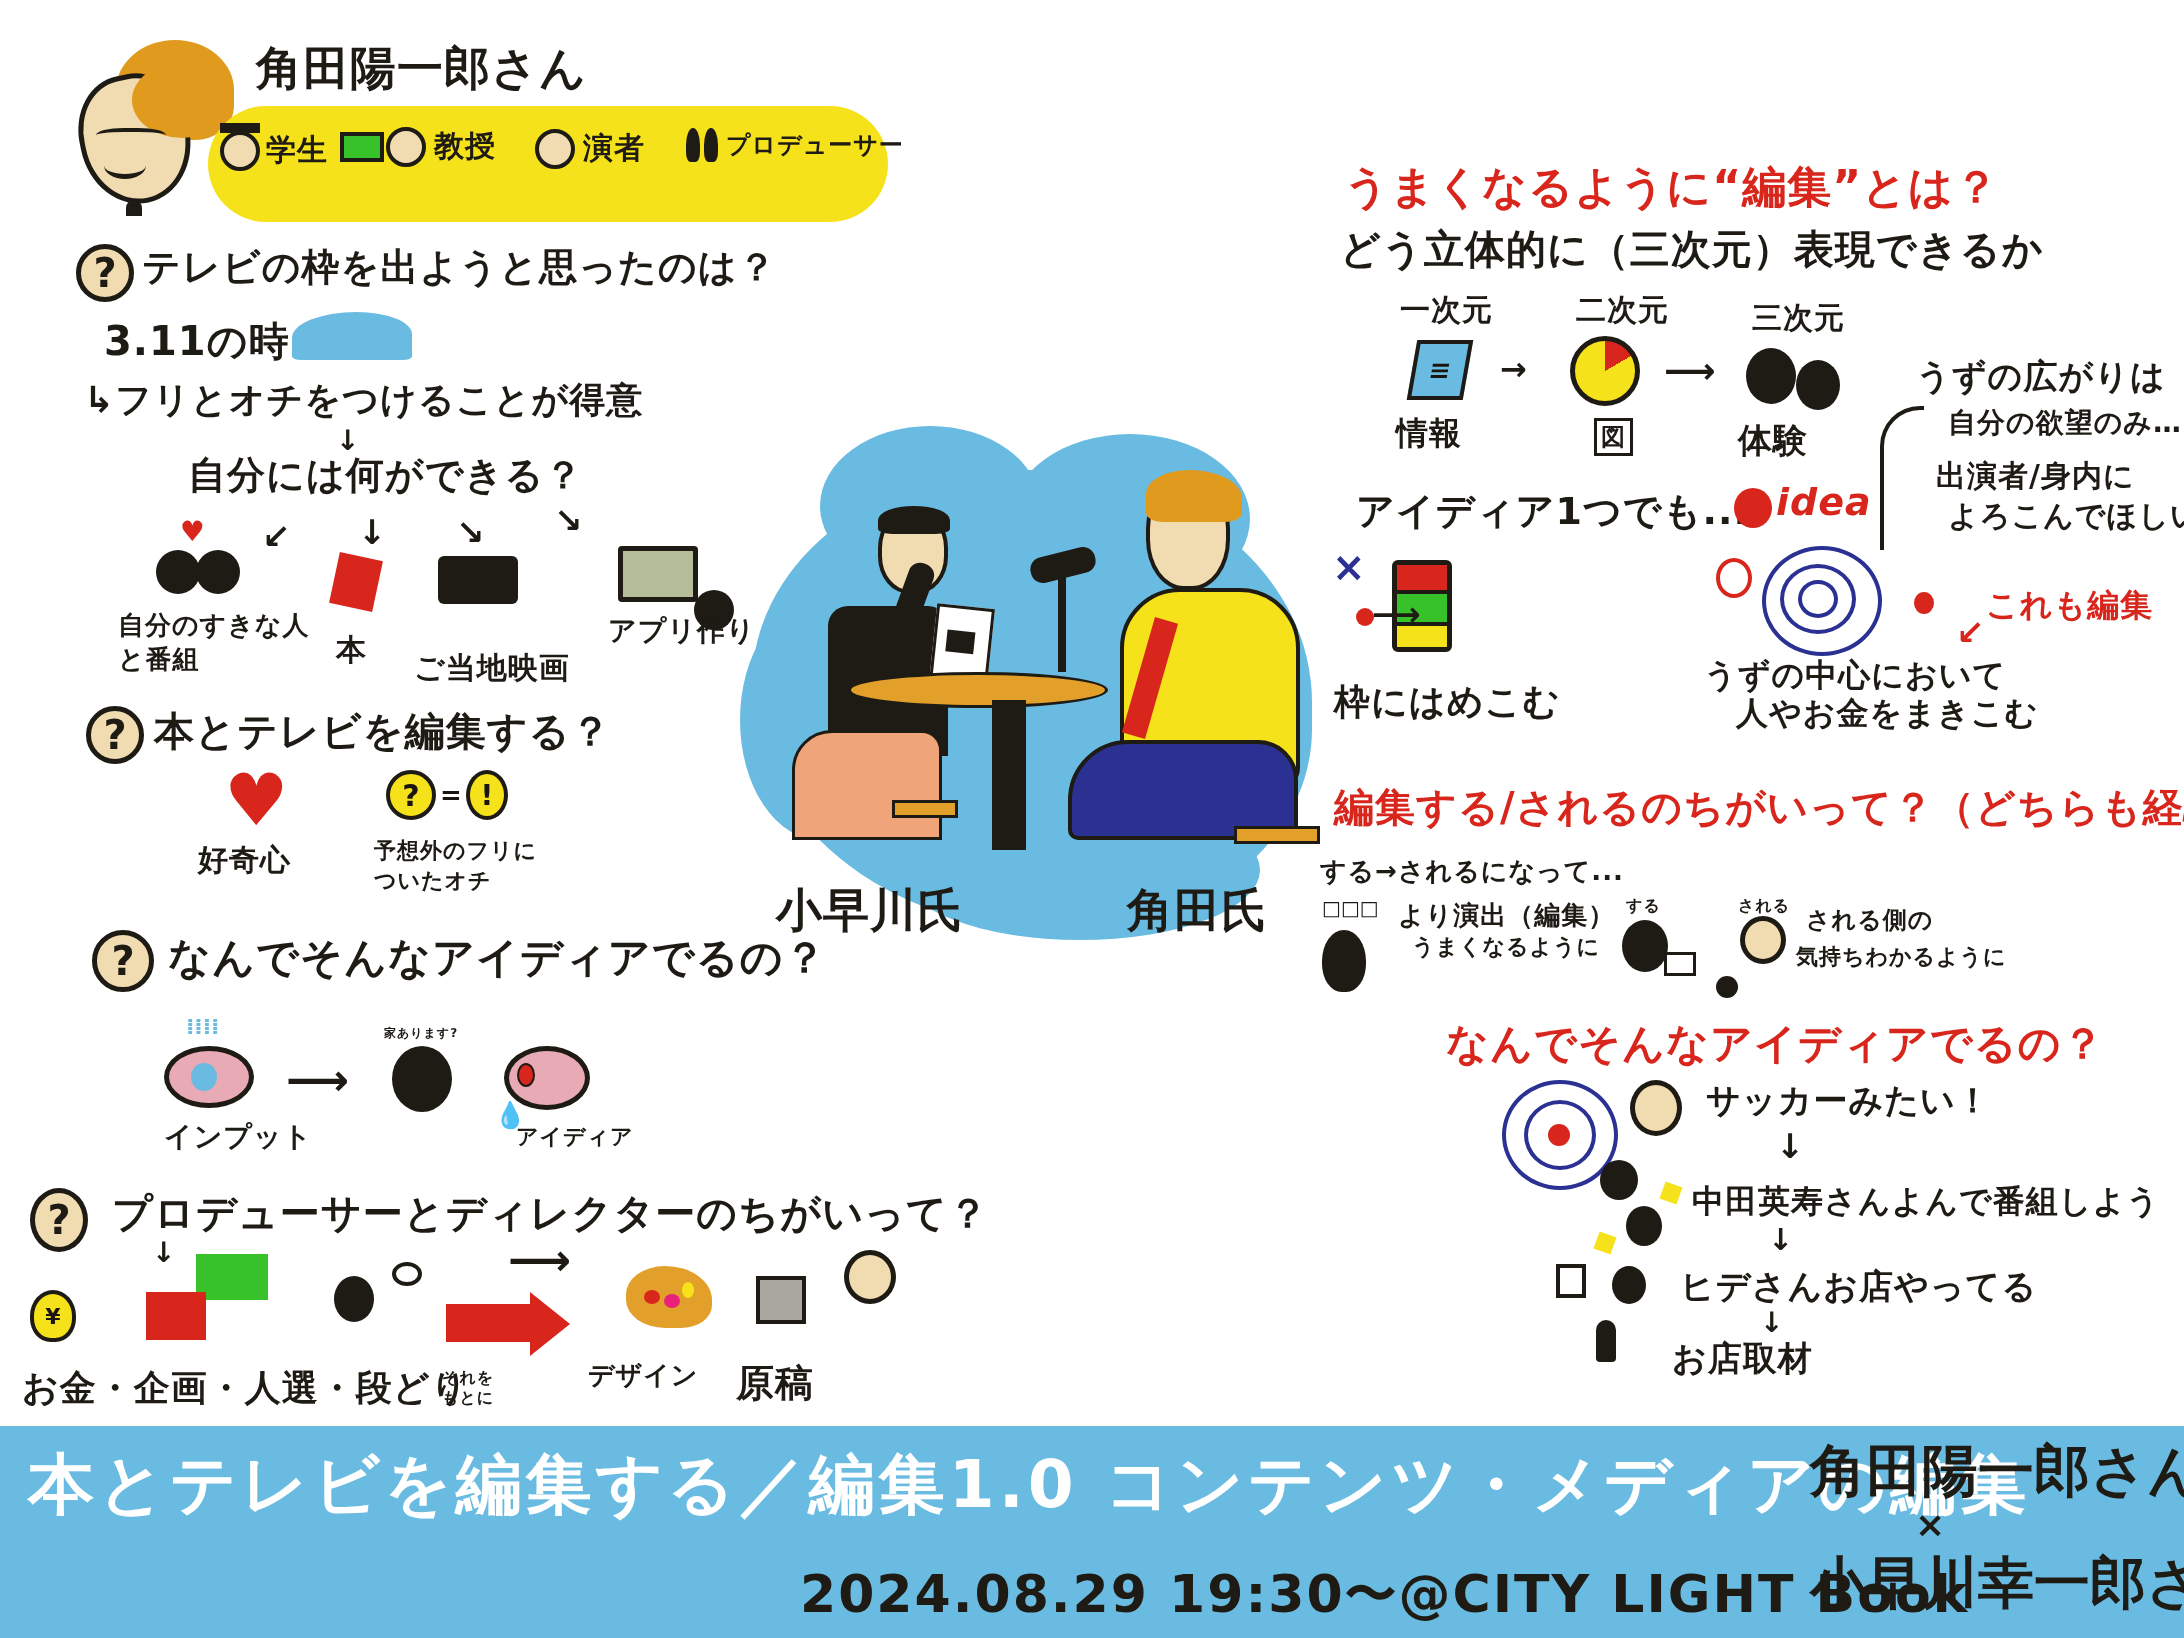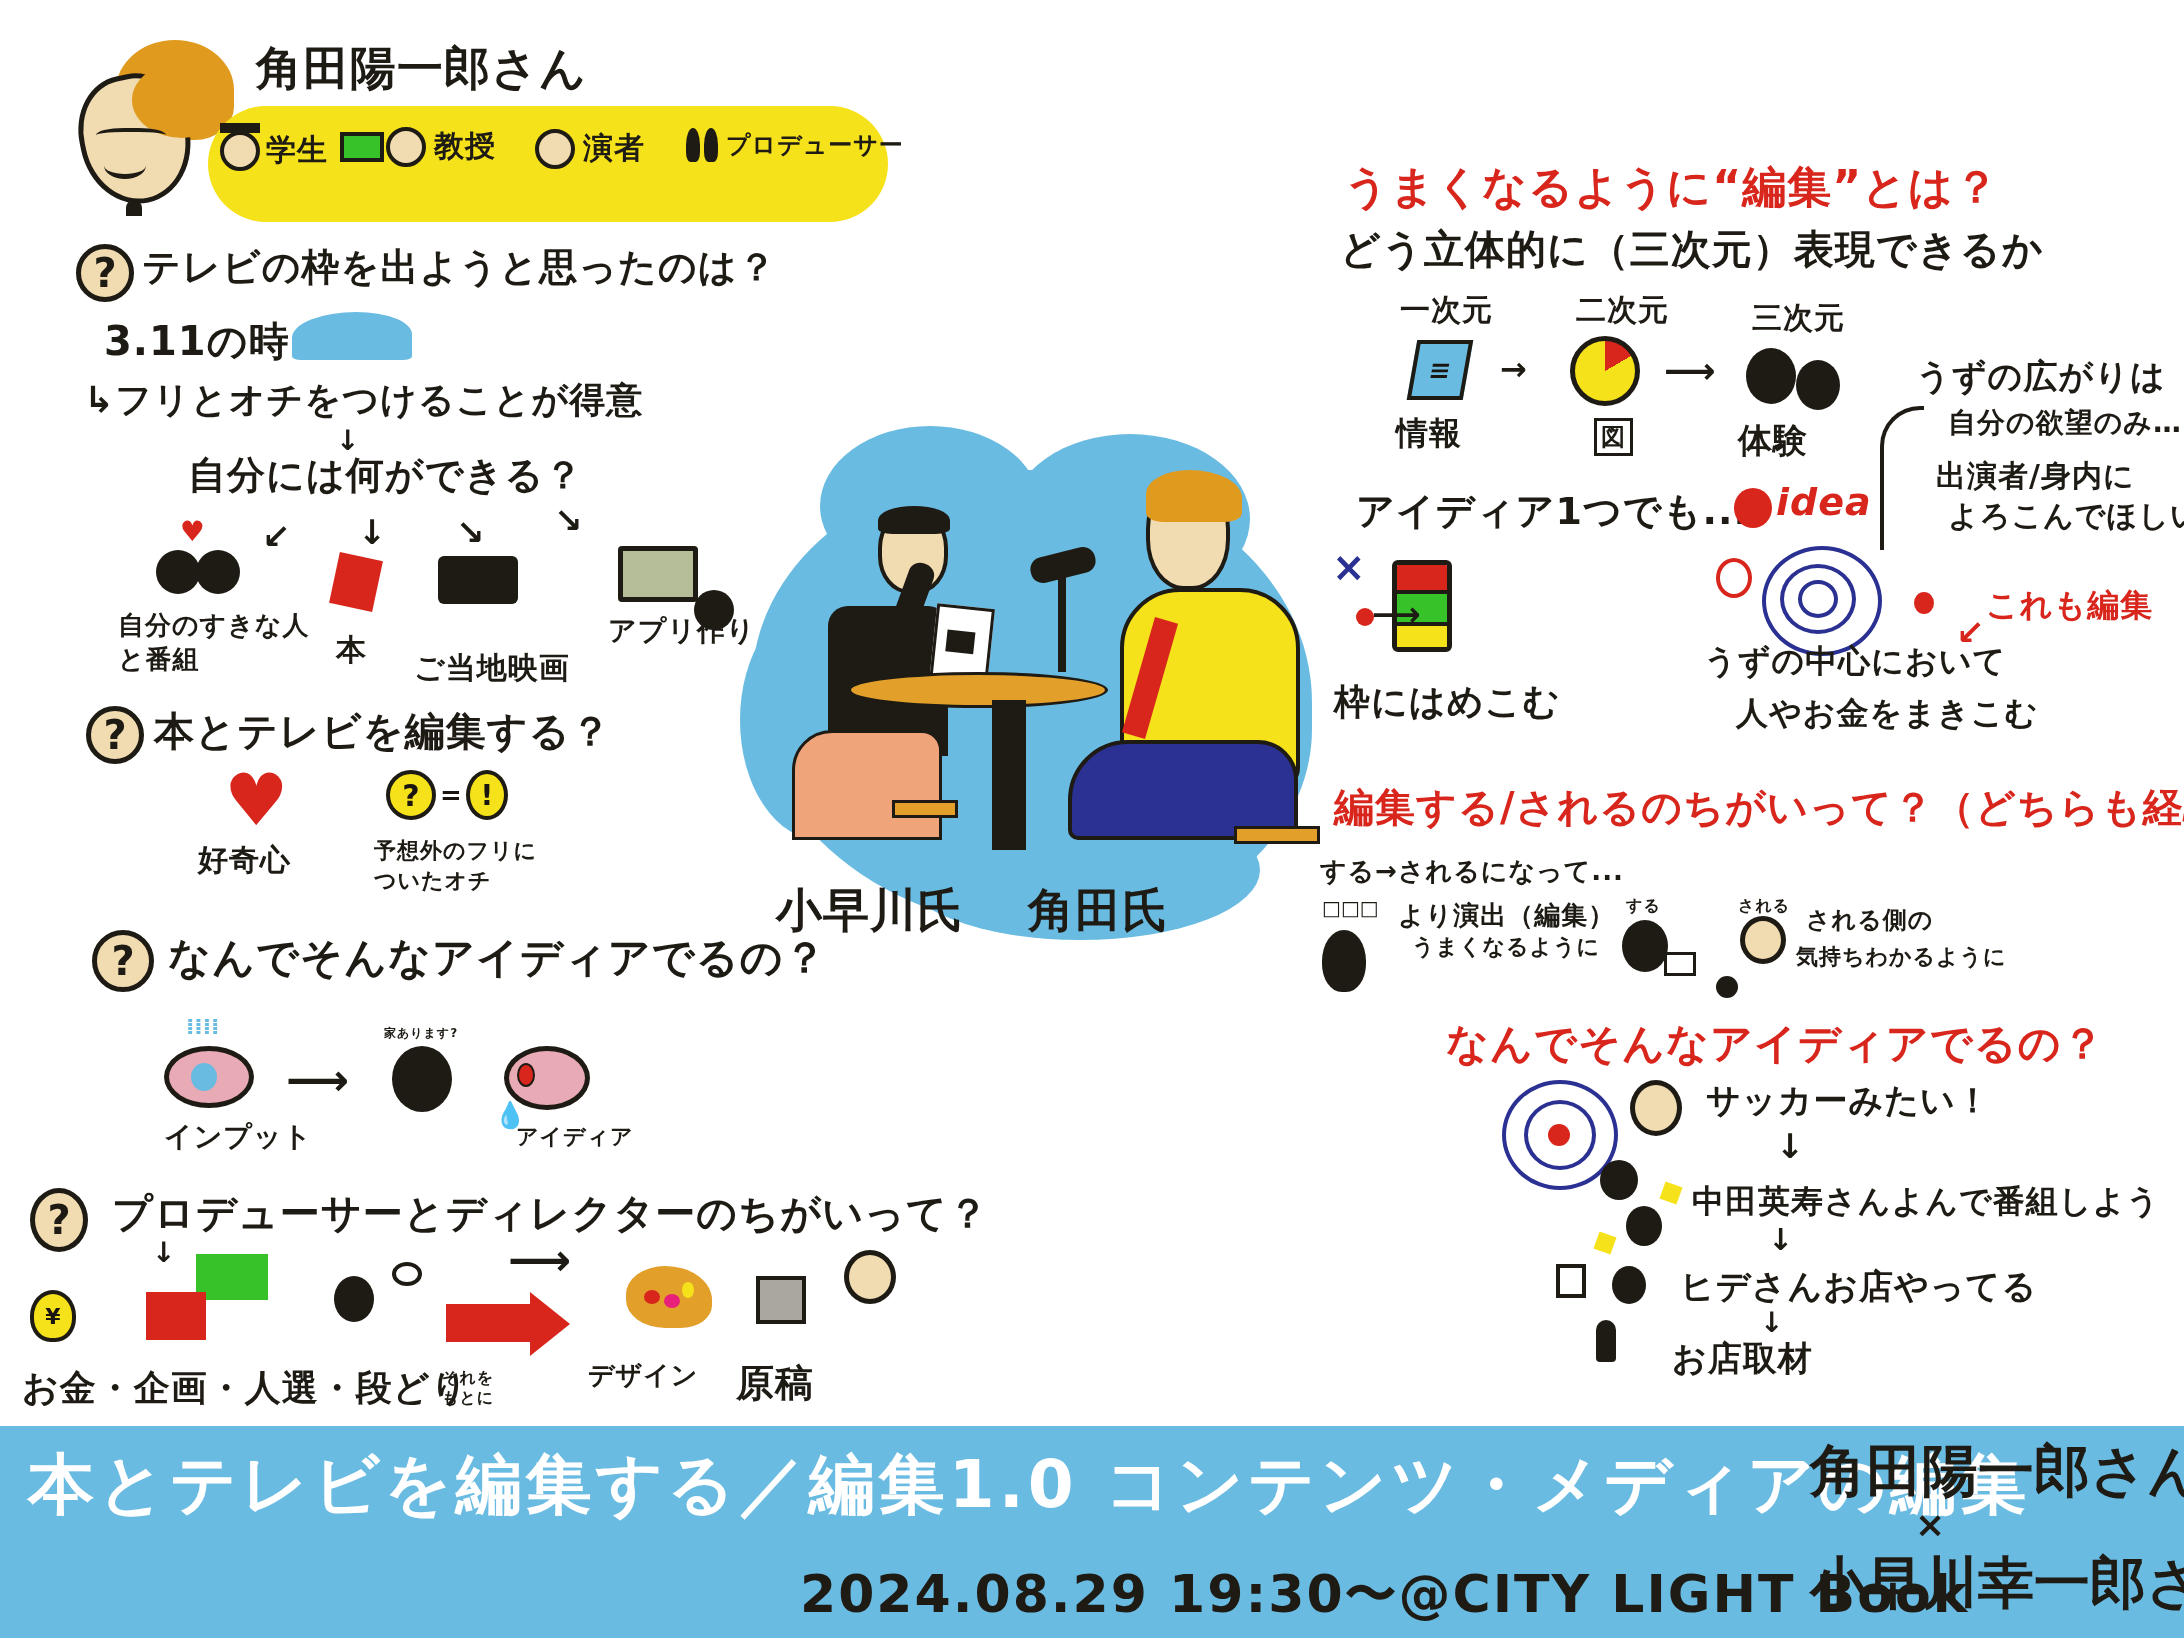--- a/index.html
+++ b/index.html
@@ -172,21 +172,21 @@
 
   <div class="abs" style="left:1034px;top:470px;width:280px;height:390px;">
     <div class="abs" style="left:112px;top:8px;width:84px;height:112px;background:#f1dcb1;border:4px solid #1e1a14;border-radius:45%;box-sizing:border-box;"></div>
     <div class="abs" style="left:112px;top:0;width:96px;height:52px;background:#e09a1e;border-radius:50% 60% 20% 20%;"></div>
     <div class="abs" style="left:86px;top:118px;width:180px;height:200px;background:#f5e21a;border:4px solid #1e1a14;border-radius:60px 60px 20px 20px;box-sizing:border-box;"></div>
     <div class="abs" style="left:104px;top:148px;width:24px;height:120px;background:#d8261c;transform:rotate(16deg);"></div>
     <div class="abs" style="left:34px;top:270px;width:230px;height:100px;background:#2b3192;border:4px solid #1e1a14;border-radius:60px 40px 10px 10px;box-sizing:border-box;"></div>
     <div class="abs" style="left:200px;top:356px;width:80px;height:12px;background:#e2a02a;border:3px solid #1e1a14;"></div>
   </div>
   <div class="abs hand" style="left:776px;top:880px;font-size:46px;">小早川氏</div>
-  <div class="abs hand" style="left:1028px;top:880px;font-size:46px;">角田氏</div>
+  <div class="abs hand" style="left:1127px;top:880px;font-size:46px;">角田氏</div>
 </div>
 
 <div>
   <div class="abs hand red" style="left:1344px;top:158px;font-size:44px;">うまくなるように“編集”とは？</div>
   <div class="abs hand" style="left:1340px;top:222px;font-size:40px;">どう立体的に（三次元）表現できるか</div>
 
   <div class="abs hand" style="left:1400px;top:290px;font-size:30px;">一次元</div>
   <div class="abs hand" style="left:1576px;top:290px;font-size:30px;">二次元</div>
   <div class="abs hand" style="left:1752px;top:298px;font-size:30px;">三次元</div>
 
@@ -217,21 +217,21 @@
 
   <div class="abs" style="left:1716px;top:558px;width:28px;height:32px;border:4px solid #d8261c;border-radius:50%;"></div>
   <div class="abs" style="left:1762px;top:546px;width:120px;height:110px;border:4px solid #2b3192;border-radius:50%;box-sizing:border-box;">
     <div style="position:absolute;left:14px;top:14px;width:76px;height:70px;border:4px solid #2b3192;border-radius:50%;box-sizing:border-box;">
       <div style="position:absolute;left:14px;top:12px;width:40px;height:38px;border:4px solid #2b3192;border-radius:50%;box-sizing:border-box;"></div>
     </div>
   </div>
   <div class="abs" style="left:1914px;top:592px;width:20px;height:22px;background:#d8261c;border-radius:50%;"></div>
   <div class="abs hand red" style="left:1956px;top:612px;font-size:34px;">↙</div>
   <div class="abs hand red" style="left:1986px;top:584px;font-size:32px;">これも編集</div>
-  <div class="abs hand" style="left:1704px;top:640px;font-size:32px;">うずの中心において</div>
+  <div class="abs hand" style="left:1704px;top:654px;font-size:32px;">うずの中心において</div>
   <div class="abs hand" style="left:1736px;top:692px;font-size:32px;">人やお金をまきこむ</div>
 
   <div class="abs" style="left:1880px;top:406px;width:40px;height:140px;border-left:4px solid #1e1a14;border-top:4px solid #1e1a14;border-radius:40px 0 0 0;"></div>
   <div class="abs hand" style="left:1916px;top:354px;font-size:34px;">うずの広がりは</div>
   <div class="abs hand" style="left:1948px;top:404px;font-size:28px;">自分の欲望のみ…</div>
   <div class="abs hand" style="left:1936px;top:456px;font-size:30px;">出演者/身内に</div>
   <div class="abs hand" style="left:1948px;top:496px;font-size:30px;">よろこんでほしい！</div>
 </div>
 
 <div>

